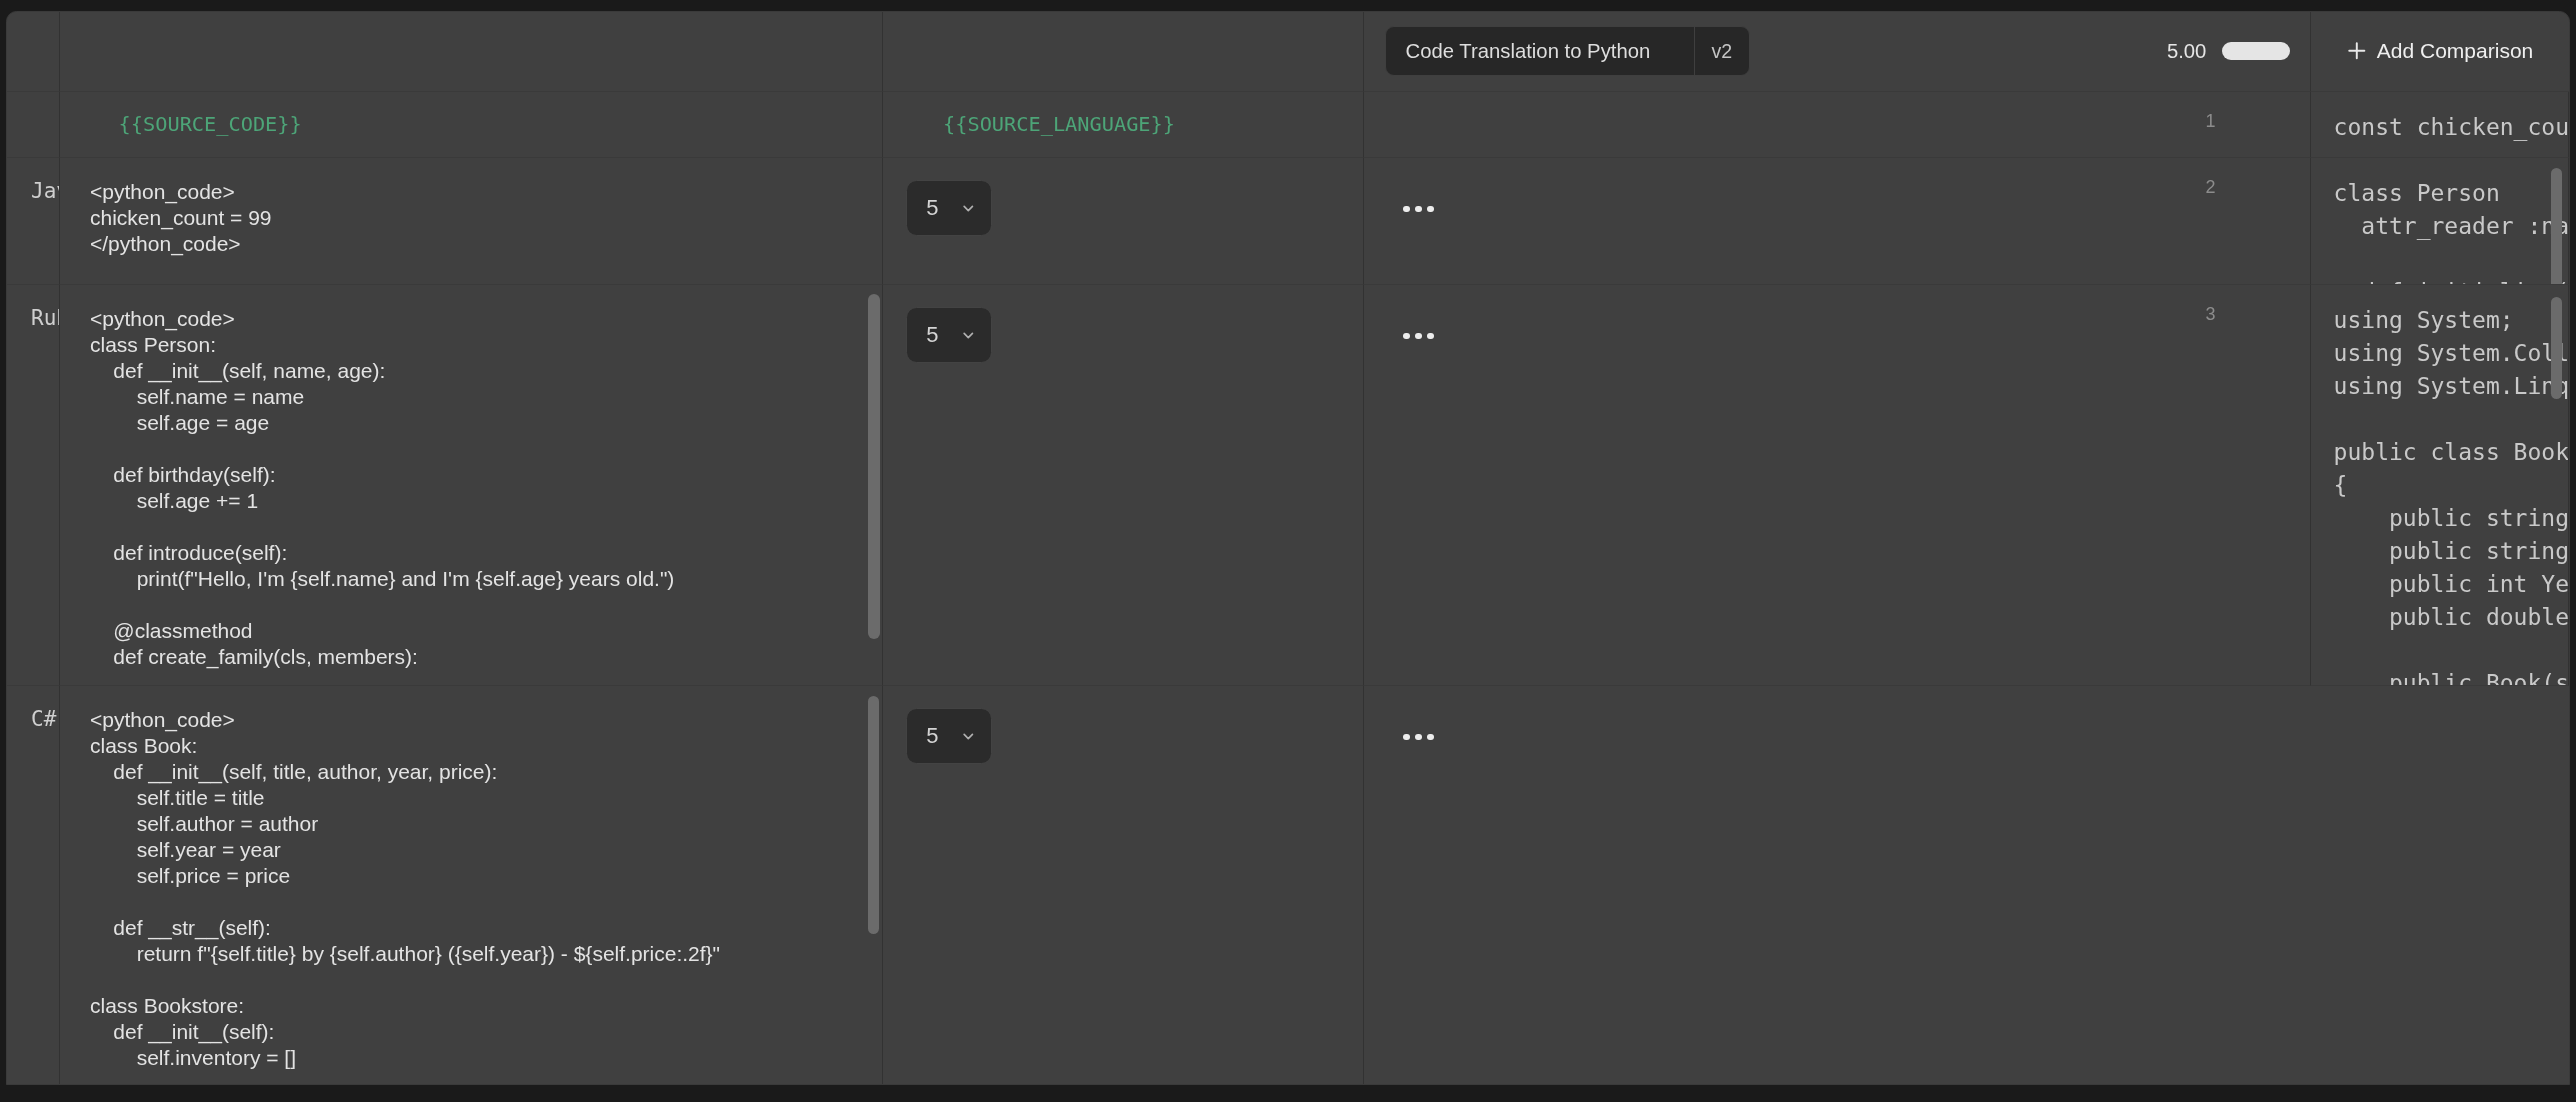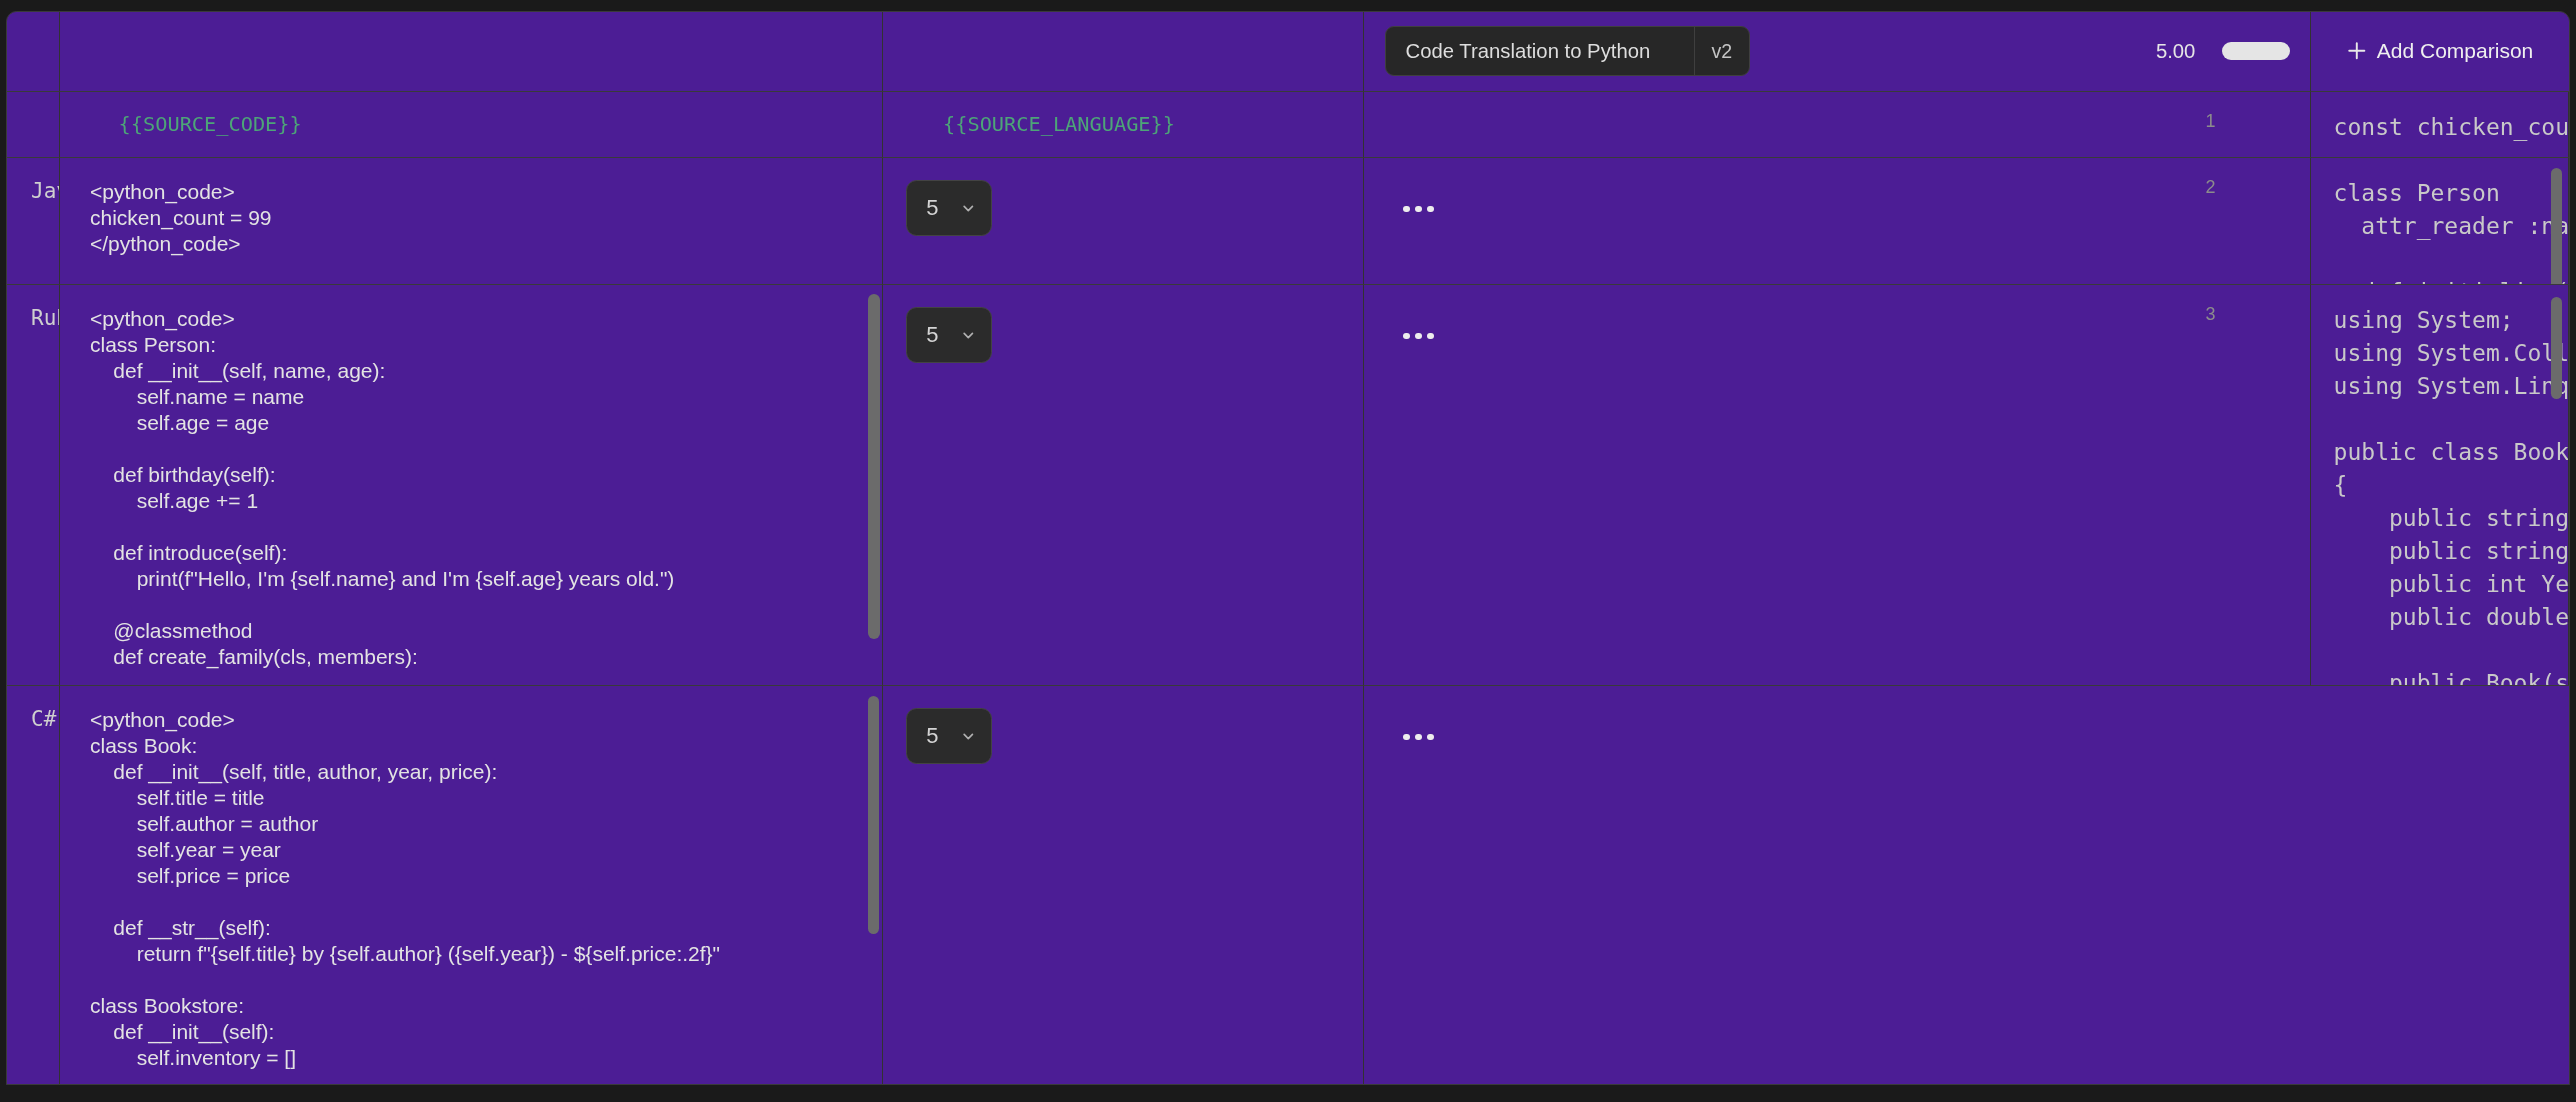--- a/index.html
+++ b/index.html
@@ -7,21 +7,21 @@
   body {
     background: #1a1a1a;
     font-family: "Liberation Sans", sans-serif;
     overflow: hidden;
     position: relative;
   }
   .eval-table {
     position: absolute;
     left: 6px; top: 10.5px;
     width: 2564px; height: 1074px;
-    background: #4c1d95;
+    background: #404040;
     border: 0.8px solid #3a3a3a;
     border-bottom: 0.8px solid #3a3a3a;
     border-radius: 10.5px 10.5px 0 0;
     overflow: hidden;
     display: grid;
     grid-template-columns: 53px 823px 481px 819px 128px 1fr;
     grid-template-rows: 80px 66px 127px 401px 399px;
   }
   .cell {
     border-right: 0.8px solid #323232;
@@ -50,21 +50,21 @@
     display: flex; align-items: center;
     padding: 0 19.6px;
     font-size: 20.3px; color: #dedede;
   }
   .prompt-btn .pver {
     display: flex; align-items: center;
     padding: 0 16.6px;
     border-left: 0.8px solid #3f3f3f;
     font-size: 19.6px; color: #c4c4c4; margin-left: 24px;
   }
-  .score-summary { display: flex; align-items: center; gap: 27px; }
+  .score-summary { display: flex; align-items: center; gap: 16px; }
   .score-summary .avg { font-size: 20.3px; color: #e6e6e6; }
   .score-pill {
     width: 68px; height: 18px; border-radius: 9px;
     background: #e5e5e5;
   }
   .add-cmp {
     display: flex; align-items: center; justify-content: center; gap: 10.5px;
     cursor: pointer;
   }
   .add-cmp .lbl { font-size: 21px; font-weight: normal; color: #efefef; }

